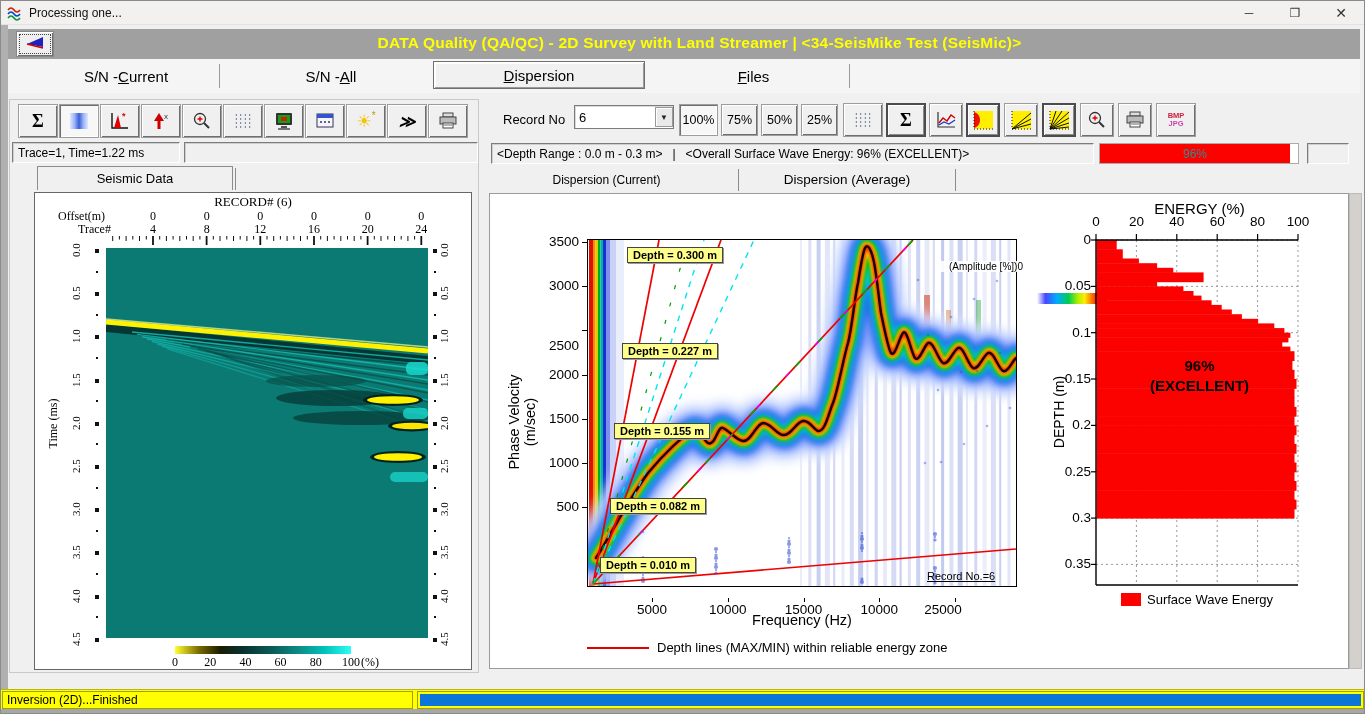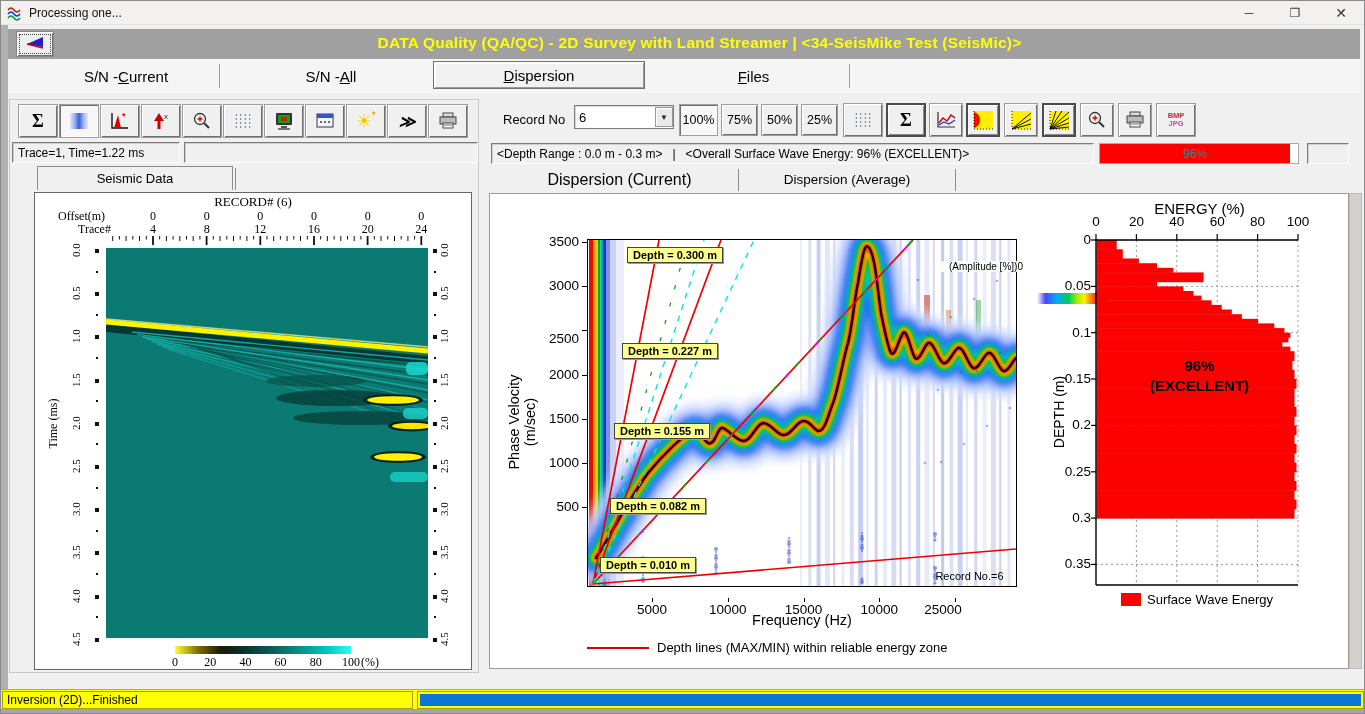--- a/index.html
+++ b/index.html
@@ -77,21 +77,21 @@
   .disp-title{position:absolute;left:97px;width:430px;top:28px;text-align:center;color:#0000d0;font-weight:bold;font-size:14.5px;}
   .disp-plot{position:absolute;left:97px;top:45px;width:430px;height:348px;border:1px solid #000;background:#fff;}
   .ylab-rot{position:absolute;transform:rotate(-90deg);text-align:center;font-size:14.5px;}
   .dy-num{position:absolute;width:44px;text-align:right;font-size:13.5px;}
   .dx-num{position:absolute;transform:translateX(-50%);font-size:13.5px;top:0;}
   .depth-lab{position:absolute;background:#ffff8c;border:1px solid #444;font-size:11px;font-weight:bold;
     padding:1px 5px;white-space:nowrap;box-shadow:1px 1px 0 #999;}
   .amp-cb{position:absolute;left:449px;top:53px;width:70px;height:11px;
     background:linear-gradient(90deg,#fff,#4747ff 12%,#00aaff 28%,#00cc55 45%,#aaee00 58%,#ffee00 68%,#ff7700 78%,#ee1100 88%,#550000 100%);}
   .amp-lab{position:absolute;left:438px;top:66px;width:92px;text-align:center;font-size:10px;background:rgba(255,255,255,.9);}
-  .recno{position:absolute;left:339px;top:377px;width:85px;text-align:center;font-size:11px;}
+  .recno{position:absolute;left:339px;top:377px;width:85px;text-align:left;font-size:11px;text-decoration:underline;}
   .disp-xlab{position:absolute;left:97px;width:430px;top:418px;text-align:center;font-size:14.5px;}
   .legend-row{position:absolute;left:97px;top:446px;width:460px;font-size:13px;display:flex;align-items:center;}
   .legend-line{width:62px;height:2px;background:#e00000;margin-right:8px;}
   
   .en-wrap{position:absolute;left:563px;top:6px;width:300px;height:420px;}
   .en-title{position:absolute;left:42px;top:0;width:209px;text-align:center;font-size:15px;}
   .en-xticks{position:absolute;left:42px;top:14px;width:209px;height:16px;}
   .en-xticks span{position:absolute;transform:translateX(-50%);font-size:13.5px;}
   .en-yticks span{position:absolute;width:38px;text-align:right;font-size:13.5px;}
   .en-note{position:absolute;left:42px;top:156px;width:209px;text-align:center;font-weight:bold;font-size:15px;line-height:20px;}
@@ -521,21 +521,21 @@
         <span>&lt;Overall Surface Wave Energy: 96% (EXCELLENT)&gt;</span>
       </div>
       <div class="prog-wrap">
         <div class="prog-fill" style="width:96%;">
           <span>96%</span>
           </div>
       </div>
       <div class="statusbox sunken" style="left:816px;width:42px;"></div>
     </div>
 
-    <div class="side-tab" style="left:13px;top:68px;width:235px;height:25px;font-size:16px;border:none;background:transparent;">
+    <div class="side-tab" style="left:0;top:68px;width:235px;height:25px;font-size:12px;border:none;background:transparent;">
       <span>Dispersion (Current)</span>
       </div>
     <div class="vline" style="left:249px;top:70px;height:22px;"></div>
     <div class="side-tab" style="left:253px;top:68px;width:210px;height:25px;font-size:13.5px;border:none;background:transparent;">
       <span>Dispersion (Average)</span>
       </div>
     <div class="vline" style="left:466px;top:70px;height:22px;"></div>
 
     <div class="content-box">
 
@@ -691,21 +691,21 @@
       <div class="depth-lab" style="left:124px;top:229px;">Depth = 0.155 m</div>
       <div class="depth-lab" style="left:120px;top:304px;">Depth = 0.082 m</div>
       <div class="depth-lab" style="left:110px;top:363px;">Depth = 0.010 m</div>
 
       <div class="ylab-rot" style="left:-28px;top:212px;width:120px;">Phase Velocity (m/sec)</div>
       <div style="position: absolute; left: 45px; top: 45px; width: 52px; height: 348px;">
           <span class="dy-num" style="position: absolute; left: 0px; top: -5px; width: 44px; text-align: right;">3500</span>
           <span style="position: absolute; left: 47px; top: 3px; width: 5px; height: 1px; background: rgb(0, 0, 0);"></span>
           <span class="dy-num" style="position: absolute; left: 0px; top: 39.17px; width: 44px; text-align: right;">3000</span>
           <span style="position: absolute; left: 47px; top: 47.17px; width: 5px; height: 1px; background: rgb(0, 0, 0);"></span>
-          <span class="dy-num" style="position: absolute; left: 0px; top: 92px; width: 44px; text-align: right;">2500</span>
+          <span class="dy-num" style="position: absolute; left: 0px; top: 99px; width: 44px; text-align: right;">2500</span>
           <span style="position: absolute; left: 47px; top: 91.34px; width: 5px; height: 1px; background: rgb(0, 0, 0);"></span>
           <span class="dy-num" style="position: absolute; left: 0px; top: 127.51px; width: 44px; text-align: right;">2000</span>
           <span style="position: absolute; left: 47px; top: 135.51px; width: 5px; height: 1px; background: rgb(0, 0, 0);"></span>
           <span class="dy-num" style="position: absolute; left: 0px; top: 171.68px; width: 44px; text-align: right;">1500</span>
           <span style="position: absolute; left: 47px; top: 179.68px; width: 5px; height: 1px; background: rgb(0, 0, 0);"></span>
           <span class="dy-num" style="position: absolute; left: 0px; top: 215.85px; width: 44px; text-align: right;">1000</span>
           <span style="position: absolute; left: 47px; top: 223.85px; width: 5px; height: 1px; background: rgb(0, 0, 0);"></span>
           <span class="dy-num" style="position: absolute; left: 0px; top: 260.02px; width: 44px; text-align: right;">500</span>
           <span style="position: absolute; left: 47px; top: 268.02px; width: 5px; height: 1px; background: rgb(0, 0, 0);"></span>
         </div>

